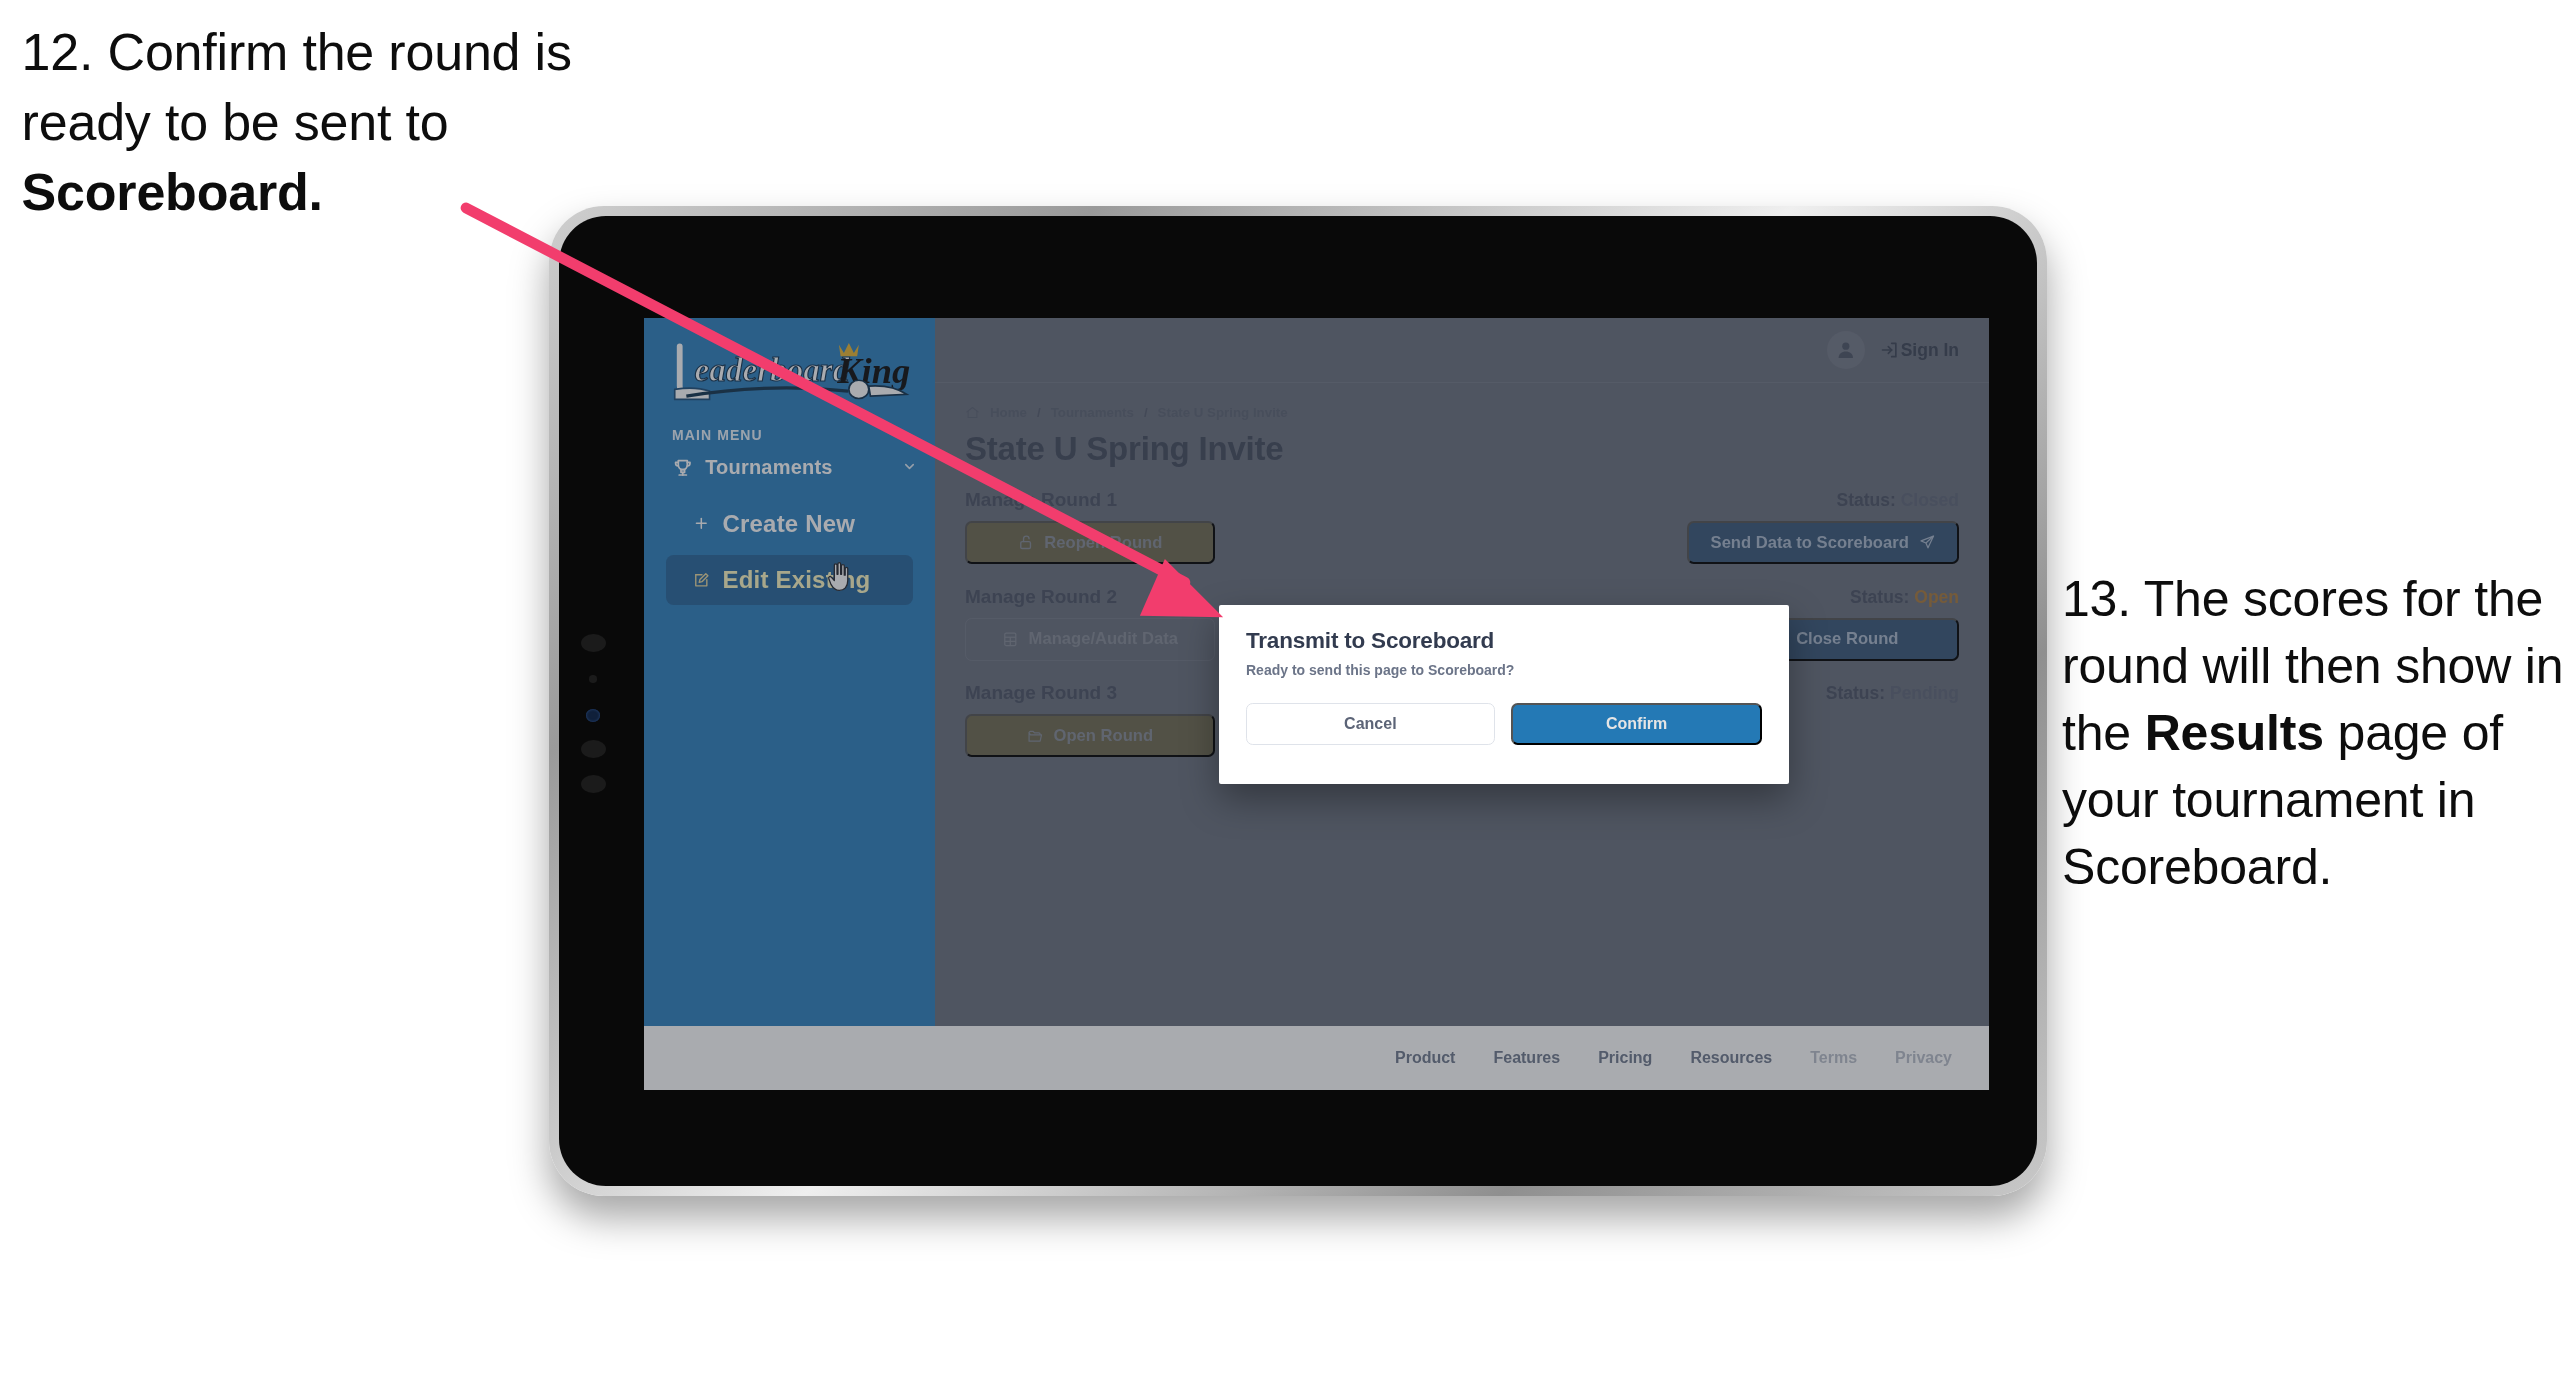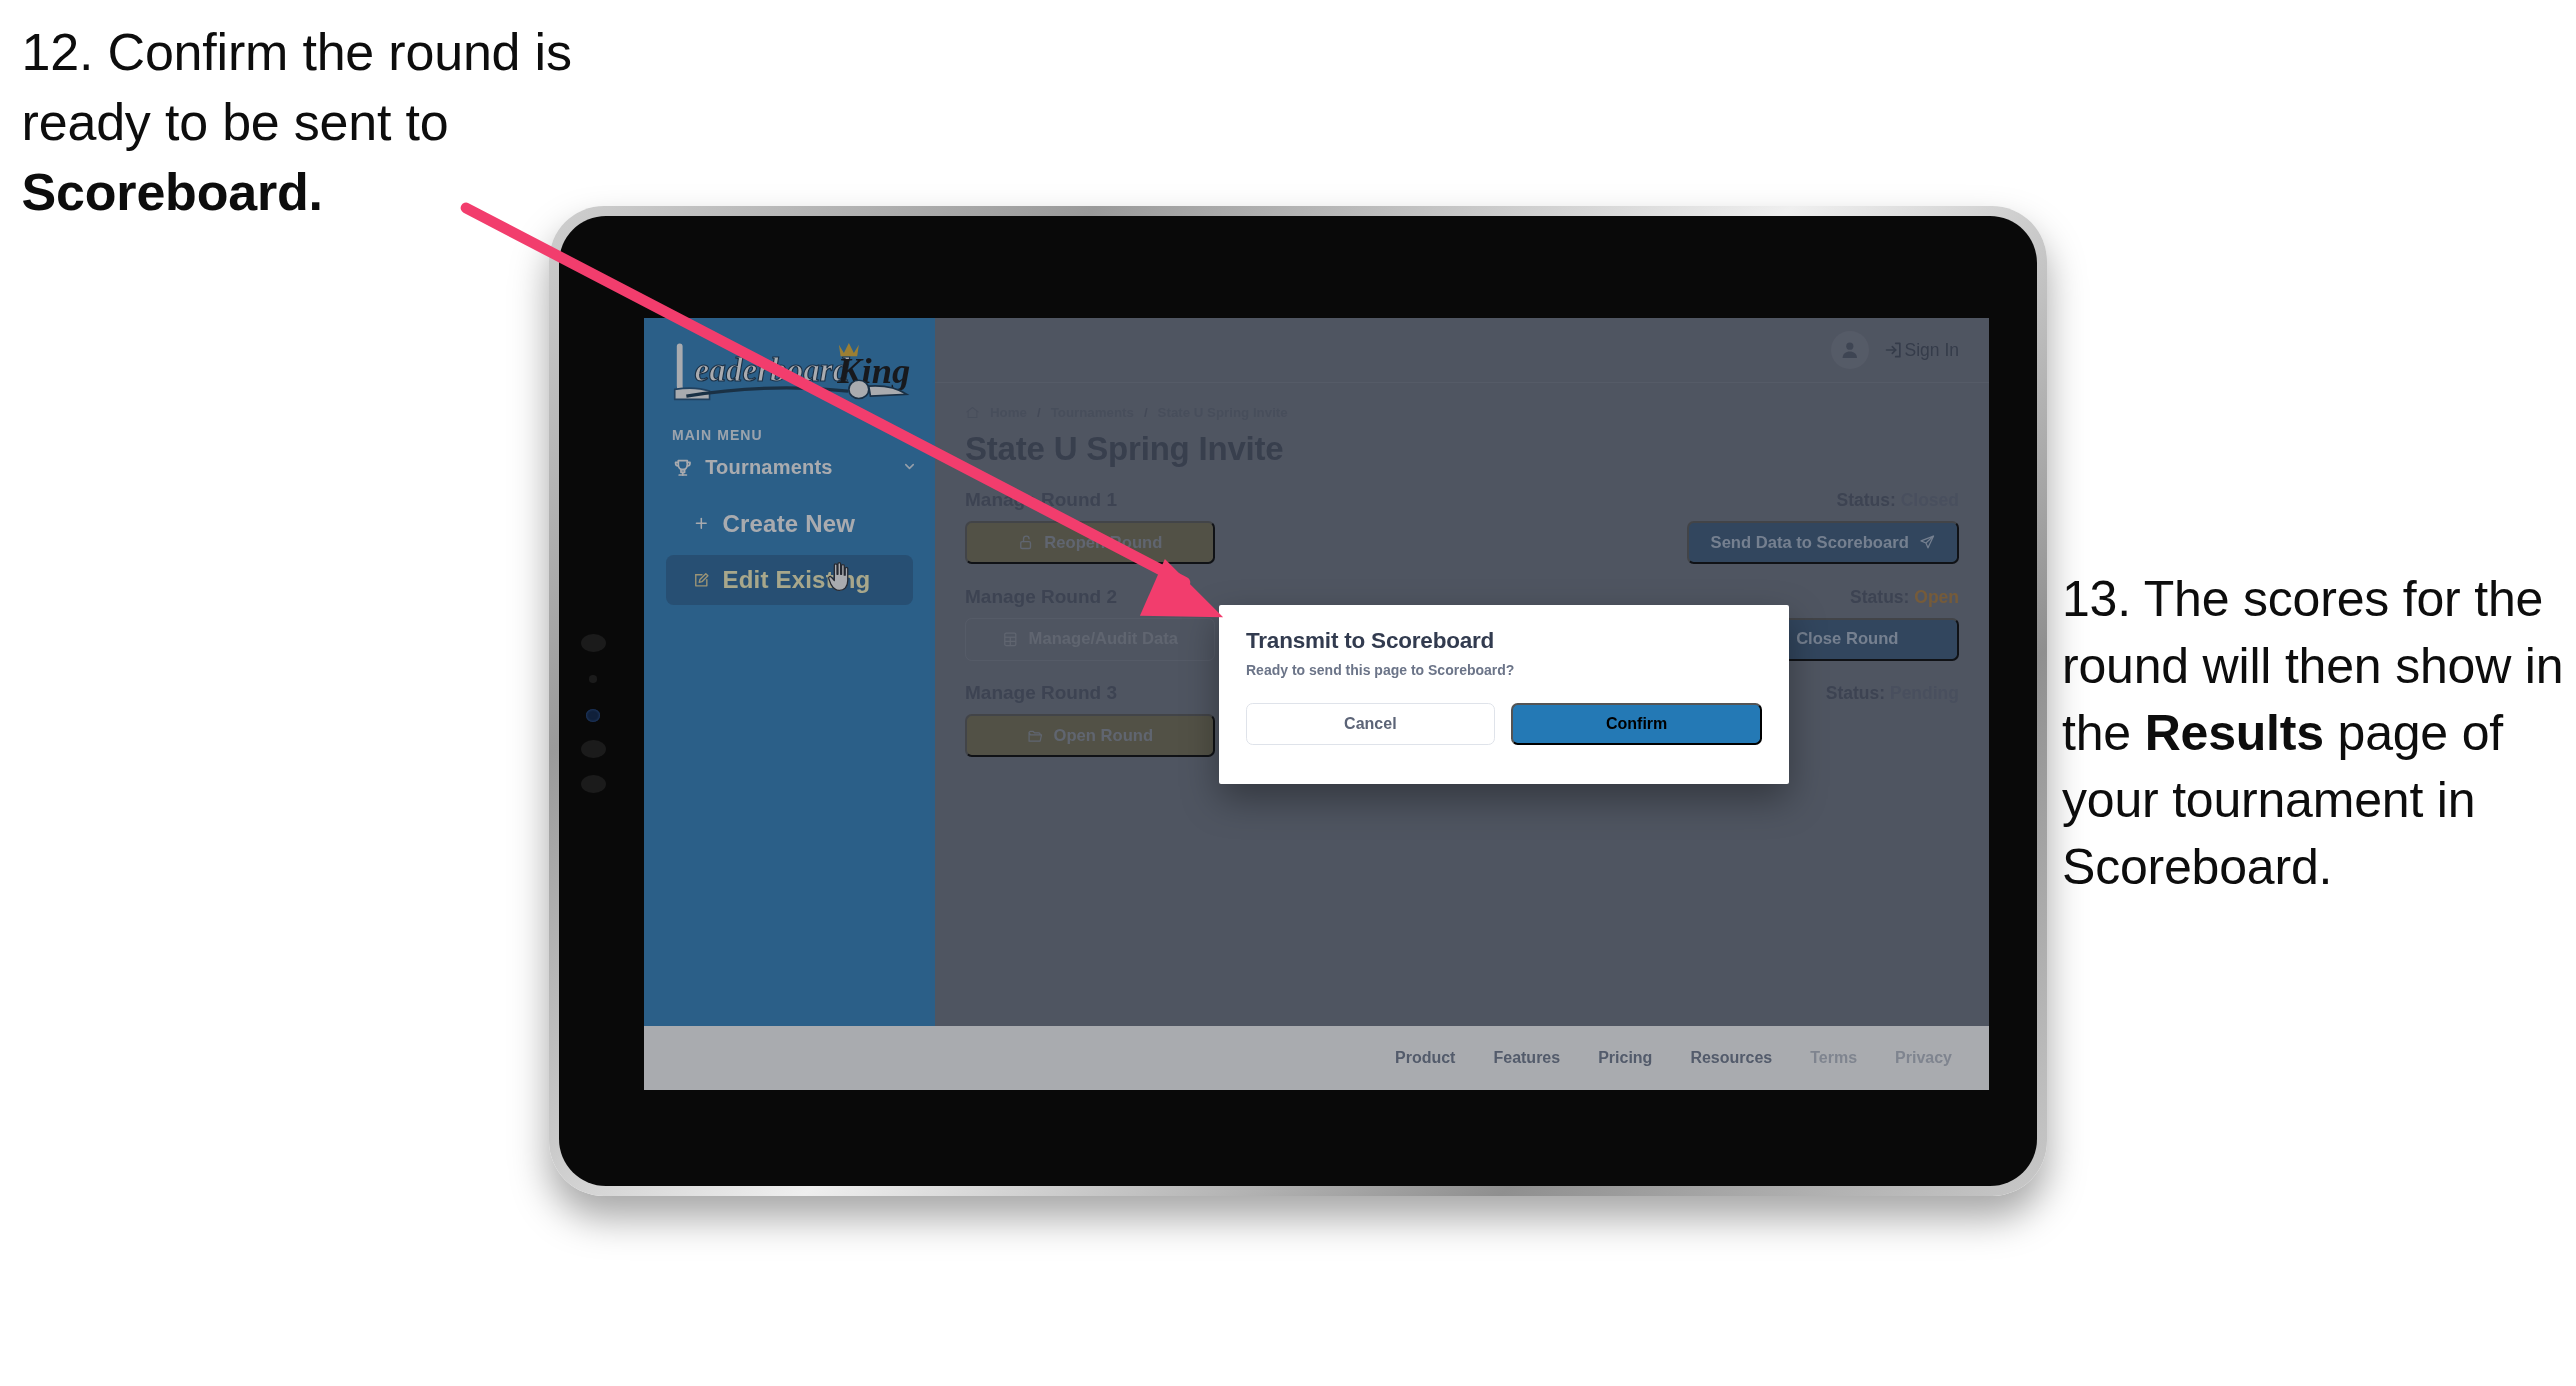--- a/index.html
+++ b/index.html
@@ -90,21 +90,21 @@
 
   
   #main { flex: 1; display: flex; flex-direction: column; min-width: 0; background: #6a707e; }
   #topbar {
     height: 65px; display: flex; align-items: center; justify-content: flex-end;
     padding-right: 30px; gap: 15px;
     border-bottom: 0.8px solid rgba(255,255,255,.07);
   }
   #avatar { width: 38px; height: 38px; border-radius: 50%; background: rgba(255,255,255,.07);
             display:flex; align-items:center; justify-content:center; }
-  #signin { display: flex; align-items: center; gap: 1px; color: #3e4657; font-size: 17.5px; font-weight: 400; }
+  #signin { display: flex; align-items: center; gap: 1px; color: #3e4657; font-size: 17.5px; font-weight: 700; }
 
   #content { flex: 1; padding: 21.6px 30px 0 30px; min-height: 0; }
   .crumbs { display: flex; align-items: center; gap: 10px; color: #5d6474; font-size: 13.3px; font-weight: 600; }
   .crumbs .sep { color: #565d6d; }
   .page-title { color: #434b5d; font-size: 33px; font-weight: 700; margin-top: 10px; letter-spacing: -0.2px; }
 
   .round { margin-top: 21.6px; }
   .round-head { display: flex; align-items: baseline; justify-content: space-between; }
   .round-name { color: #4b5365; font-size: 19px; font-weight: 700; }
   .round-status { font-size: 17.5px; font-weight: 700; color: #4b5365; }
@@ -140,21 +140,21 @@
     border-radius: 2px;
     box-shadow: 0 15px 37px rgba(0,0,0,.35);
     padding: 23px 27px;
   }
   #modal-title { color: #323b4f; font-size: 22.5px; font-weight: 700; letter-spacing: -0.2px; }
   #modal-sub   { color: #6b7488; font-size: 14px; font-weight: 600; margin-top: 8.3px; }
   #modal-actions { display: flex; gap: 16.6px; margin-top: 25px; }
   .mbtn { height: 42px; border-radius: 6.7px; font-size: 16px; font-weight: 700;
           display: flex; align-items: center; justify-content: center; flex: 1; }
   #btn-cancel  { background: #fff; color: #5c6477; border: 0.8px solid #dfe3ea; }
-  #btn-confirm { background: #2479b5; color: #000000; text-align: center; }
+  #btn-confirm { background: #2479b5; color: #e5e5e5; text-align: center; }
 
   
   #cursor { position: absolute; left: 0; top: 0; }
 </style>
 </head>
 <body>
 
 <div id="root">
 
   <div class="anno" id="anno-left">

